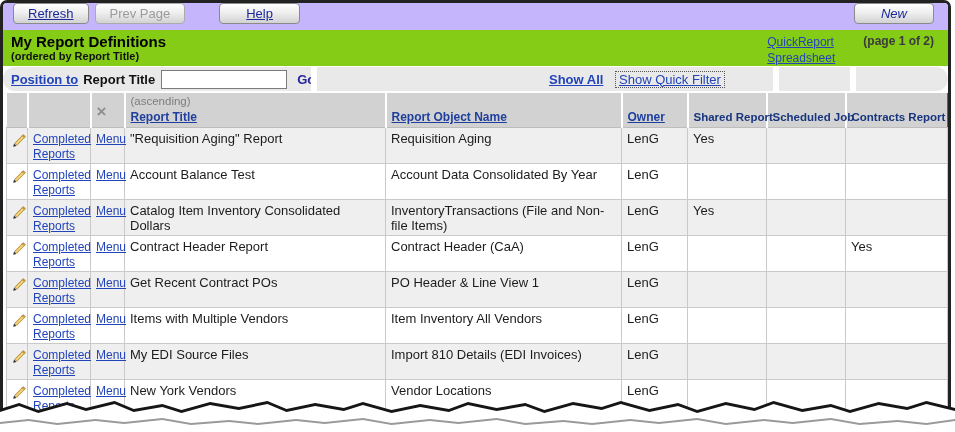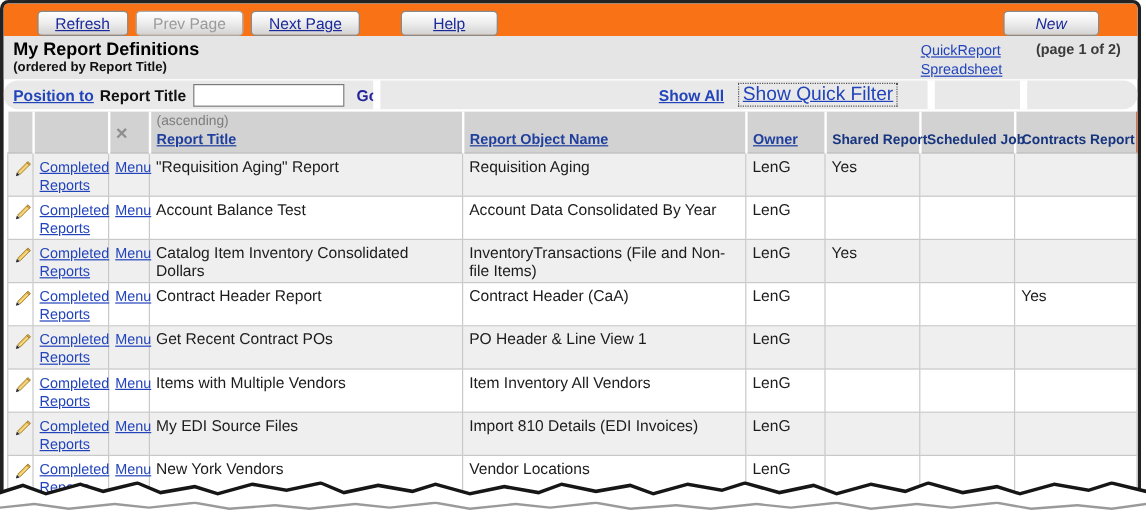--- a/index.html
+++ b/index.html
@@ -2,49 +2,49 @@
 <html><head>
 <meta charset="utf-8">
 <style>
   * { box-sizing: border-box; }
   body { margin:0; background:#fff; font-family:"Liberation Sans", sans-serif; }
   .screen { position:relative; width:955px; height:432px; background:#fff; overflow:hidden; }
   .frame { position:absolute; left:0; top:0; width:951px; height:430px;
            border:3px solid #222; border-radius:7px; border-bottom:none; background:#fff; overflow:hidden; }
 
   
-  .toolbar { height:27px; background:#f97316; display:flex; align-items:flex-end; padding:0 28px; }
+  .toolbar { height:27px; background:#c4b5fd; display:flex; align-items:flex-start; padding:0 10px; }
   .btn { font-family:"Liberation Sans",sans-serif; font-size:13px; color:#1b2a9b; text-decoration:underline;
          background:linear-gradient(#ffffff,#efefef 45%,#d2d2d2); border:1px solid #8a8a8a; border-radius:4px;
          padding:1px 14px; height:21px; line-height:17px; cursor:pointer; }
   .btn.disabled { color:#9b9b9b; text-decoration:none; border-color:#ababab; }
   .btn + .btn { margin-left:6px; }
   .btn.help { margin-left:34px; padding:1px 26px; }
   .btn.new { margin-left:auto; margin-right:4px; padding:1px 26px; text-decoration:none;font-style:italic; }
 
   
-  .title-area { display:flex; padding:4px 8px 2px 8px; height:36px; background:#e5e5e5;gap:18px; }
+  .title-area { display:flex; padding:4px 8px 2px 8px; height:36px; background:#84cc16;gap:18px; }
   .page-title { font-size:15px; font-weight:bold; color:#000; line-height:16px; }
   .page-subtitle { font-size:11px; font-weight:bold; color:#111; line-height:12px; }
   .title-right { margin-left:auto; display:flex; align-items:flex-start;text-align:right; }
   .export-links { display:flex; flex-direction:column; align-items:flex-start; margin-right:28px; }
   .export-links a { font-size:12px; color:#2244bb; text-decoration:underline; line-height:16px; cursor:pointer; }
   .page-indicator { font-size:12px; font-weight:bold; color:#3a3a3a; margin-right:6px; }
 
   
   .filter-bar { position:relative; margin-top:1px; height:24px; background:#e9e9e9; display:flex; align-items:center;border-radius:12px; }
   .filter-gap { position:absolute; top:0; bottom:0; width:6px; background:#fff; }
   .g1{left:308px;} .g2{left:770px;} .g3{left:847px;}
   .lnk { color:#2244bb; text-decoration:underline; cursor:pointer; }
   .pos-to { font-size:13px; font-weight:bold; margin-left:8px; }
   .fld-lbl { font-size:13px; font-weight:bold; color:#111; margin-left:5px; }
   .filter-input { width:126px; height:19px; margin-left:6px; border:1px solid #7b7b7b; font-size:13px; padding:0 3px; background:#fff; }
   .go-lnk { font-size:13px; font-weight:bold; color:#24249b; margin-left:10px; text-decoration:none; cursor:pointer; }
   .show-all { position:absolute; left:546px; font-size:13px; font-weight:bold; }
-  .quick-filter { position:absolute; left:612px; font-size:16px; border:1px dotted #555; padding:0 3px; }
+  .quick-filter { position:absolute; left:612px; font-size:13px; border:1px dotted #555; padding:0 3px; }
 
   
   table.grid { border-collapse:collapse; table-layout:fixed; width:941px; margin:2px 0 0 3px; }
   .grid col.c-edit{width:21px;} .grid col.c-comp{width:63px;} .grid col.c-menu{width:34px;}
   .grid col.c-title{width:261px;} .grid col.c-obj{width:236px;} .grid col.c-owner{width:66px;}
   .grid col.c-shared{width:79px;} .grid col.c-sched{width:79px;} .grid col.c-contr{width:102px;}
   .grid thead th { background:#d2d2d2; border-right:2px solid #fff; border-bottom:1px solid #bdbdbd;
                    height:34px; padding:2px 5px; text-align:left; vertical-align:bottom; font-weight:bold; }
   .grid thead th:last-child { border-right:1px solid #c2410c; }
   .sort-dir { font-size:11.5px; font-weight:normal; color:#7d7d7d; display:block; }
@@ -73,21 +73,20 @@
 </style>
 </head>
 <body>
 
 <div class="screen">
   <div class="frame">
 
     <div class="toolbar">
       <button class="btn">Refresh</button>
       <button class="btn disabled">Prev Page</button>
-      <button class="btn">Next Page</button>
       <button class="btn help">Help</button>
       <button class="btn new">New</button>
     </div>
 
     <div class="title-area">
       <div>
         <div class="page-title">My Report Definitions</div>
         <div class="page-subtitle">(ordered by Report Title)</div>
       </div>
       <div class="title-right">

